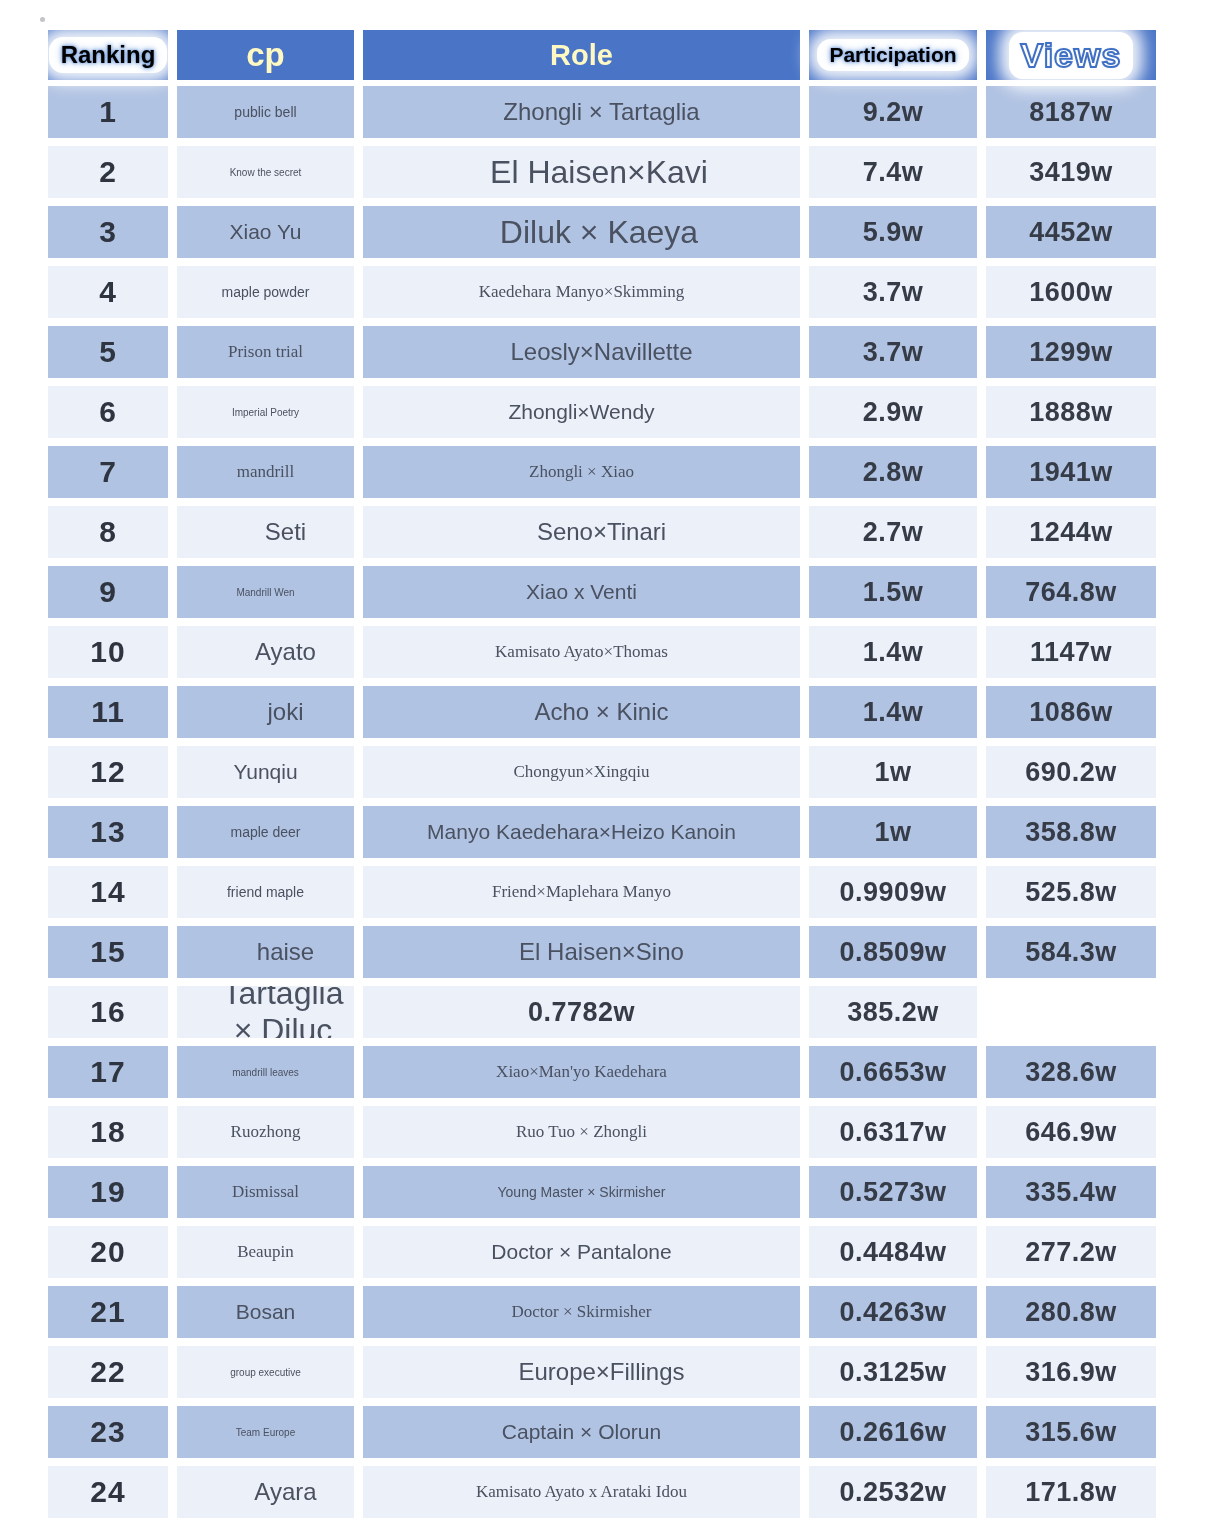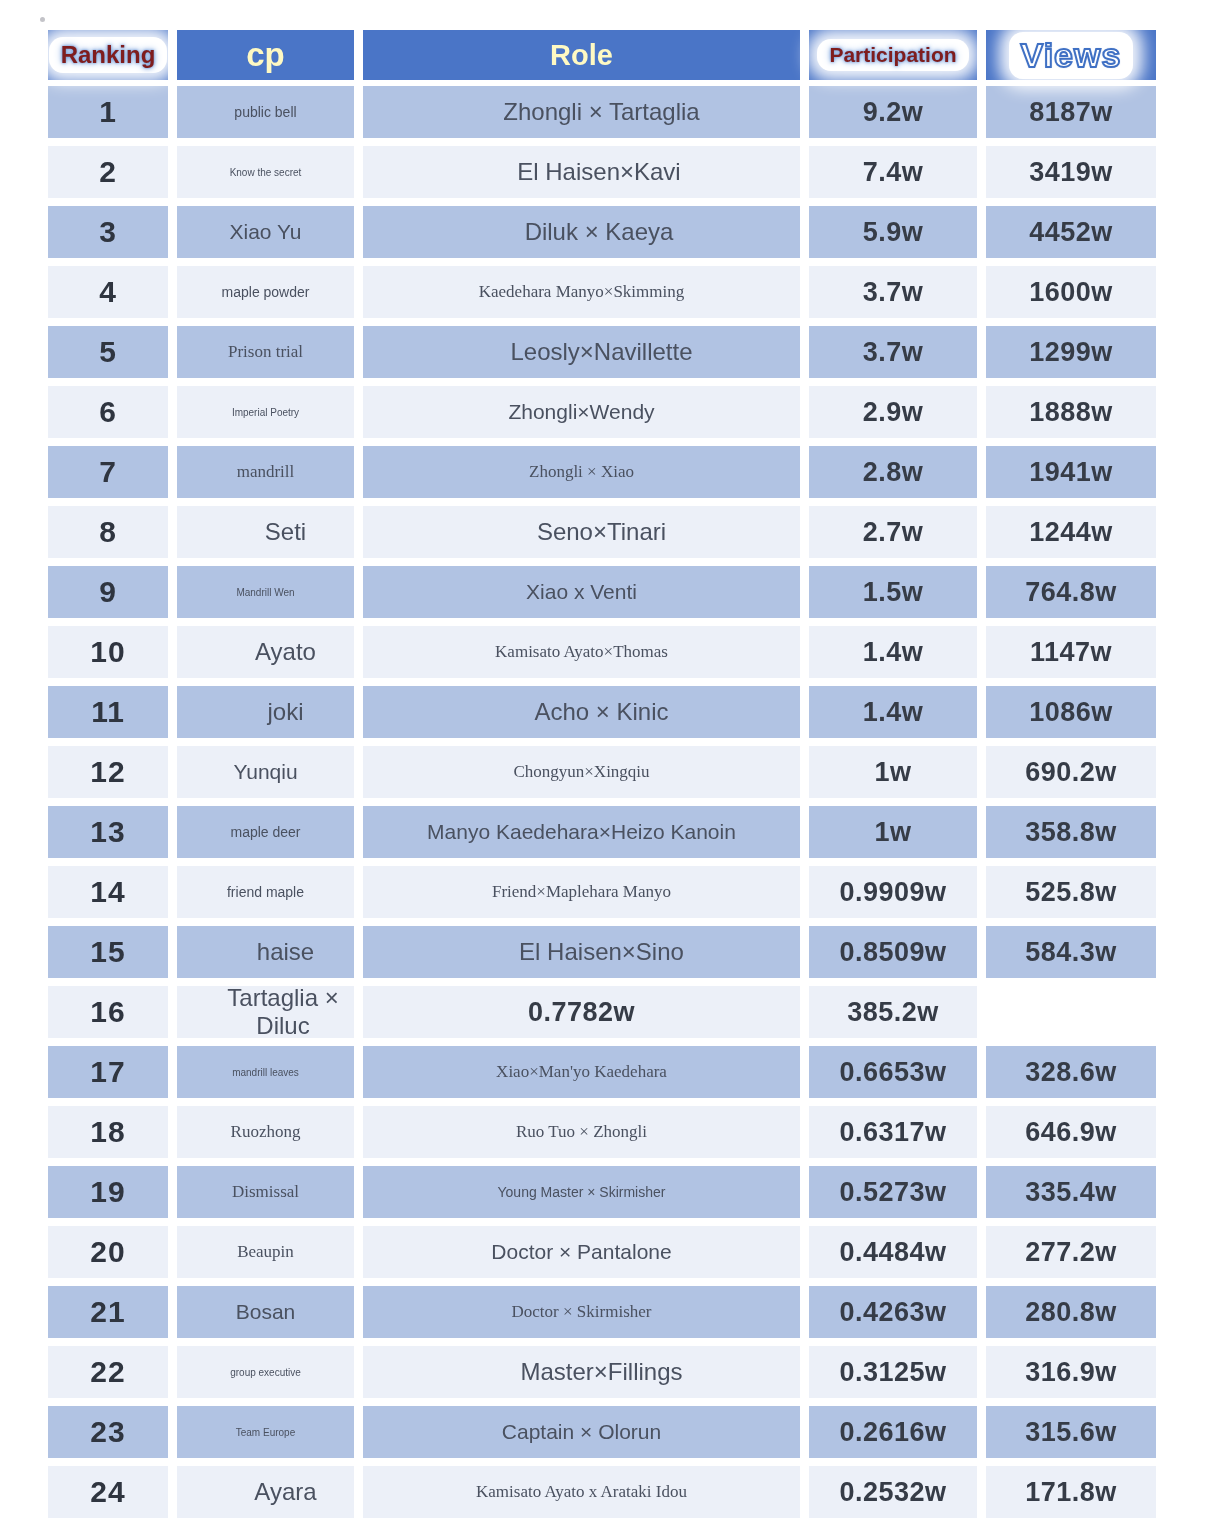--- a/index.html
+++ b/index.html
@@ -31,21 +31,21 @@
   .h-cp   { font-size: 33px; }
   .h-role { font-size: 29px; }
   .glow-patch {
     background: #ffffff;
     border-radius: 14px;
     padding: 4px 12px;
     box-shadow: 0 0 16px 10px rgba(255,255,255,0.92);
     display: flex; align-items: center; justify-content: center;
   }
   .glow-text {
-    color: #7f1d1d; font-weight: 700;
+    color: #000000; font-weight: 700;
     text-shadow: 0 0 4px #6f99d8, 0 0 9px #9bbce8, 0 0 2px #6f99d8;
   }
   .h-ranking .glow-text { font-size: 24px; }
   .h-part   .glow-text { font-size: 21px; }
   .h-views-text {
     color: #ffffff; font-weight: 700; font-size: 34px;
     -webkit-text-stroke: 2px #3f70c4;
     text-shadow: 0 0 2px #3f70c4;
     letter-spacing: 1px;
   }
@@ -64,21 +64,21 @@
   .cp, .role { color: #4a5160; font-weight: 500; }
   .num {
     font-size: 27px; font-weight: 600; color: #363c47;
     letter-spacing: .5px;
   }
   .fs-xs  { font-size: 10px; }
   .fs-sm  { font-size: 14px; }
   .fs-md  { font-size: 17px; font-family: Liberation Serif, serif; }
   .fs-lg  { font-size: 21px; }
   .fs-xl  { font-size: 24px; padding-left: 40px; }
-  .fs-xxl { font-size: 24px; padding-left: 35px; }
+  .fs-xxl { font-size: 32px; padding-left: 35px; }
 </style>
 </head>
 <body>
 
 <div class="stray-dot"></div>
 
 <div class="page">
 
   <div class="grid-row header-row">
     <div class="hcell h-ranking">
@@ -268,21 +268,21 @@
     <div class="cell rank">21</div>
     <div class="cell cp fs-lg">Bosan</div>
     <div class="cell role fs-md">Doctor × Skirmisher</div>
     <div class="cell num">0.4263w</div>
     <div class="cell num">280.8w</div>
   </div>
 
   <div class="grid-row row">
     <div class="cell rank">22</div>
     <div class="cell cp fs-xs">group executive</div>
-    <div class="cell role fs-xl">Master×Fillings</div>
+    <div class="cell role fs-xl">Europe×Fillings</div>
     <div class="cell num">0.3125w</div>
     <div class="cell num">316.9w</div>
   </div>
 
   <div class="grid-row row">
     <div class="cell rank">23</div>
     <div class="cell cp fs-xs">Team Europe</div>
     <div class="cell role fs-lg">Captain × Olorun</div>
     <div class="cell num">0.2616w</div>
     <div class="cell num">315.6w</div>

